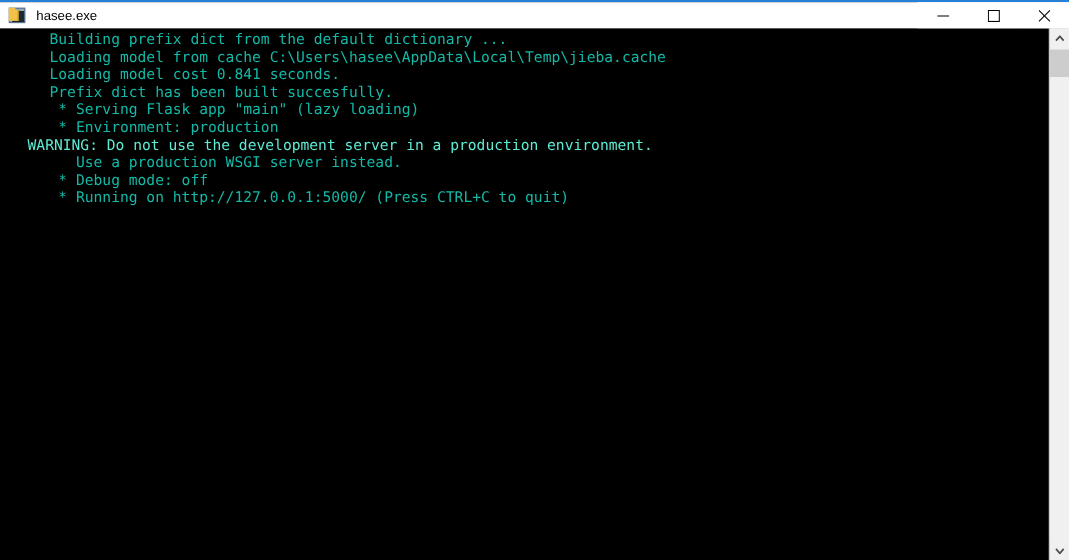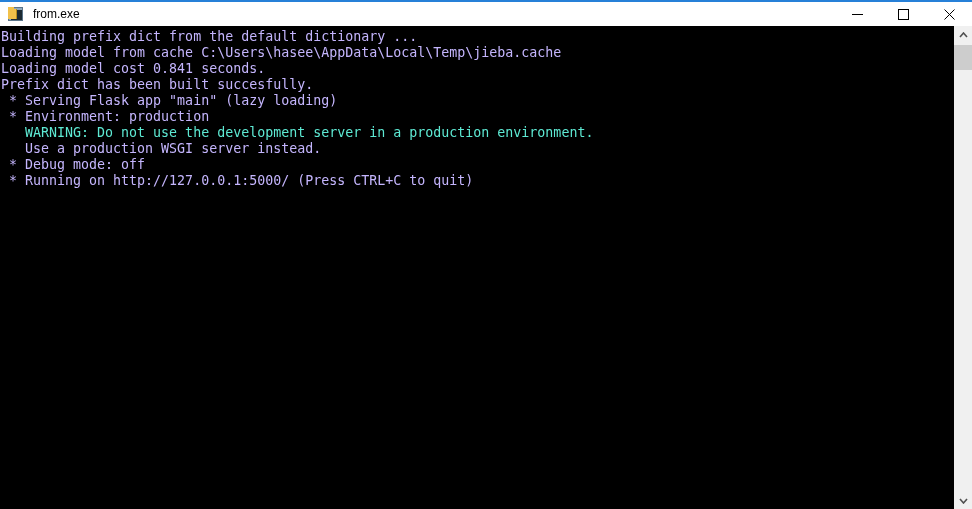--- a/index.html
+++ b/index.html
@@ -131,21 +131,21 @@
     white-space: pre;
     padding-top: 3px;
     padding-left: 1px;
     letter-spacing: 0px;
   }
   .cline {
     white-space: pre;
     height: 16px;
     display: block;
   }
-  .c-normal { color: #c4b5fd; }
+  .c-normal { color: #14b8a6; padding-left: 44px; }
   .c-red    { color: #5eead4; }
 
   
   #scrollbar {
     position: absolute;
     right: 0;
     top: 26px;
     width: 19px;
     height: 483px;
     background: #f0f0f0;
@@ -190,21 +190,21 @@
 
   <div id="accent-line"></div>
 
   <div id="titlebar">
     <div id="app-icon">
       <div class="ic-back"></div>
       <div class="ic-dark"></div>
       <div class="ic-fold"></div>
       <div class="ic-fold2"></div>
     </div>
-    <div id="title-text">from.exe</div>
+    <div id="title-text">hasee.exe</div>
 
     <div id="winbuttons">
       <button class="winbtn">
         <svg width="11" height="11" viewBox="0 0 11 11">
           <line x1="0" y1="5.5" x2="11" y2="5.5" stroke="#000000" stroke-width="1"></line>
         </svg>
       </button>
       <button class="winbtn">
         <svg width="11" height="11" viewBox="0 0 11 11">
           <rect x="0.5" y="0.5" width="10" height="10" fill="none" stroke="#000000" stroke-width="1"></rect>

